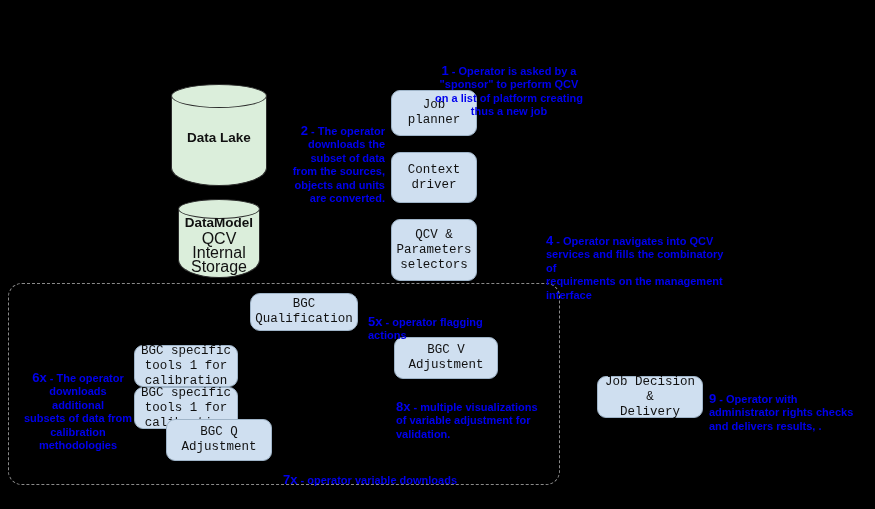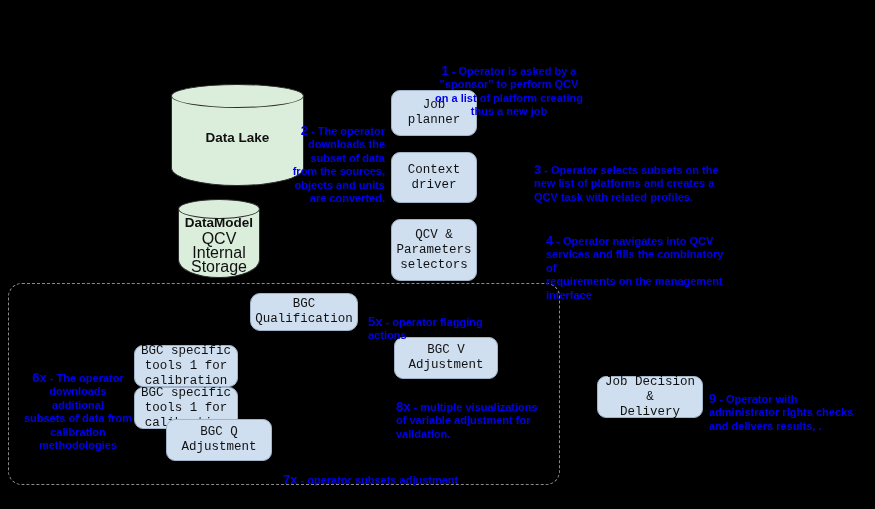--- a/index.html
+++ b/index.html
@@ -105,21 +105,21 @@
     background: transparent;
   }
 </style>
 </head>
 <body>
 
 <div id="canvas">
 
   <div class="dashed-region" style="left:8px; top:283px; width:552px; height:202px;"></div>
 
-  <div class="cylinder" style="left:171px; top:84px; width:96px; height:102px;padding-left:37px;">
+  <div class="cylinder" style="left:171px; top:84px; width:96px; height:102px;">
     <div class="cyl-body" style="top:12px; height:90px;"></div>
     <div class="cyl-top"></div>
     <div class="cyl-label cyl-title" style="top:46px;">Data Lake</div>
   </div>
 
   <div class="cylinder" style="left:178px; top:199px; width:82px; height:79px;">
     <div class="cyl-body" style="top:10px; height:69px;"></div>
     <div class="cyl-top" style="height:20px;"></div>
     <div class="cyl-label cyl-title" style="top:16px;">DataModel</div>
     <div class="cyl-label cyl-sub" style="top:33px;">QCV
@@ -165,25 +165,20 @@
 
   <div class="note align-right" style="left:290px; top:110px; width:95px;">
     <span class="num">2</span><span> - The operator
 downloads the
 subset of data
 from the sources,
 objects and units
 are converted.</span>
   </div>
 
-  <div class="note align-left" style="left:534px; top:149px; width:190px;">
-    <span class="num">3</span><span> - Operator selects subsets on the
-new list of platforms and creates a
-QCV task with related profiles.</span>
-  </div>
 
   <div class="note align-left" style="left:546px; top:220px; width:185px;">
     <span class="num">4</span><span> - Operator navigates into QCV
 services and fills the combinatory of
 requirements on the management
 interface</span>
   </div>
 
   <div class="note align-left" style="left:368px; top:301px; width:120px;">
     <span class="num">5x</span><span> -  operator flagging
@@ -192,21 +187,21 @@
 
   <div class="note align-center" style="left:22px; top:357px; width:112px;">
     <span class="num">6x</span><span> - The operator
 downloads additional
 subsets of data from
 calibration
 methodologies</span>
   </div>
 
   <div class="note align-left" style="left:283px; top:459px; width:240px;">
-    <span class="num">7x</span><span> -  operator subsets adjustment</span>
+    <span class="num">7x</span><span> -  operator variable downloads</span>
   </div>
 
   <div class="note align-left" style="left:396px; top:386px; width:152px;">
     <span class="num">8x</span><span> - multiple visualizations
 of variable adjustment for
 validation.</span>
   </div>
 
   <div class="note align-left" style="left:709px; top:378px; width:165px;">
     <span class="num">9</span><span> - Operator with

